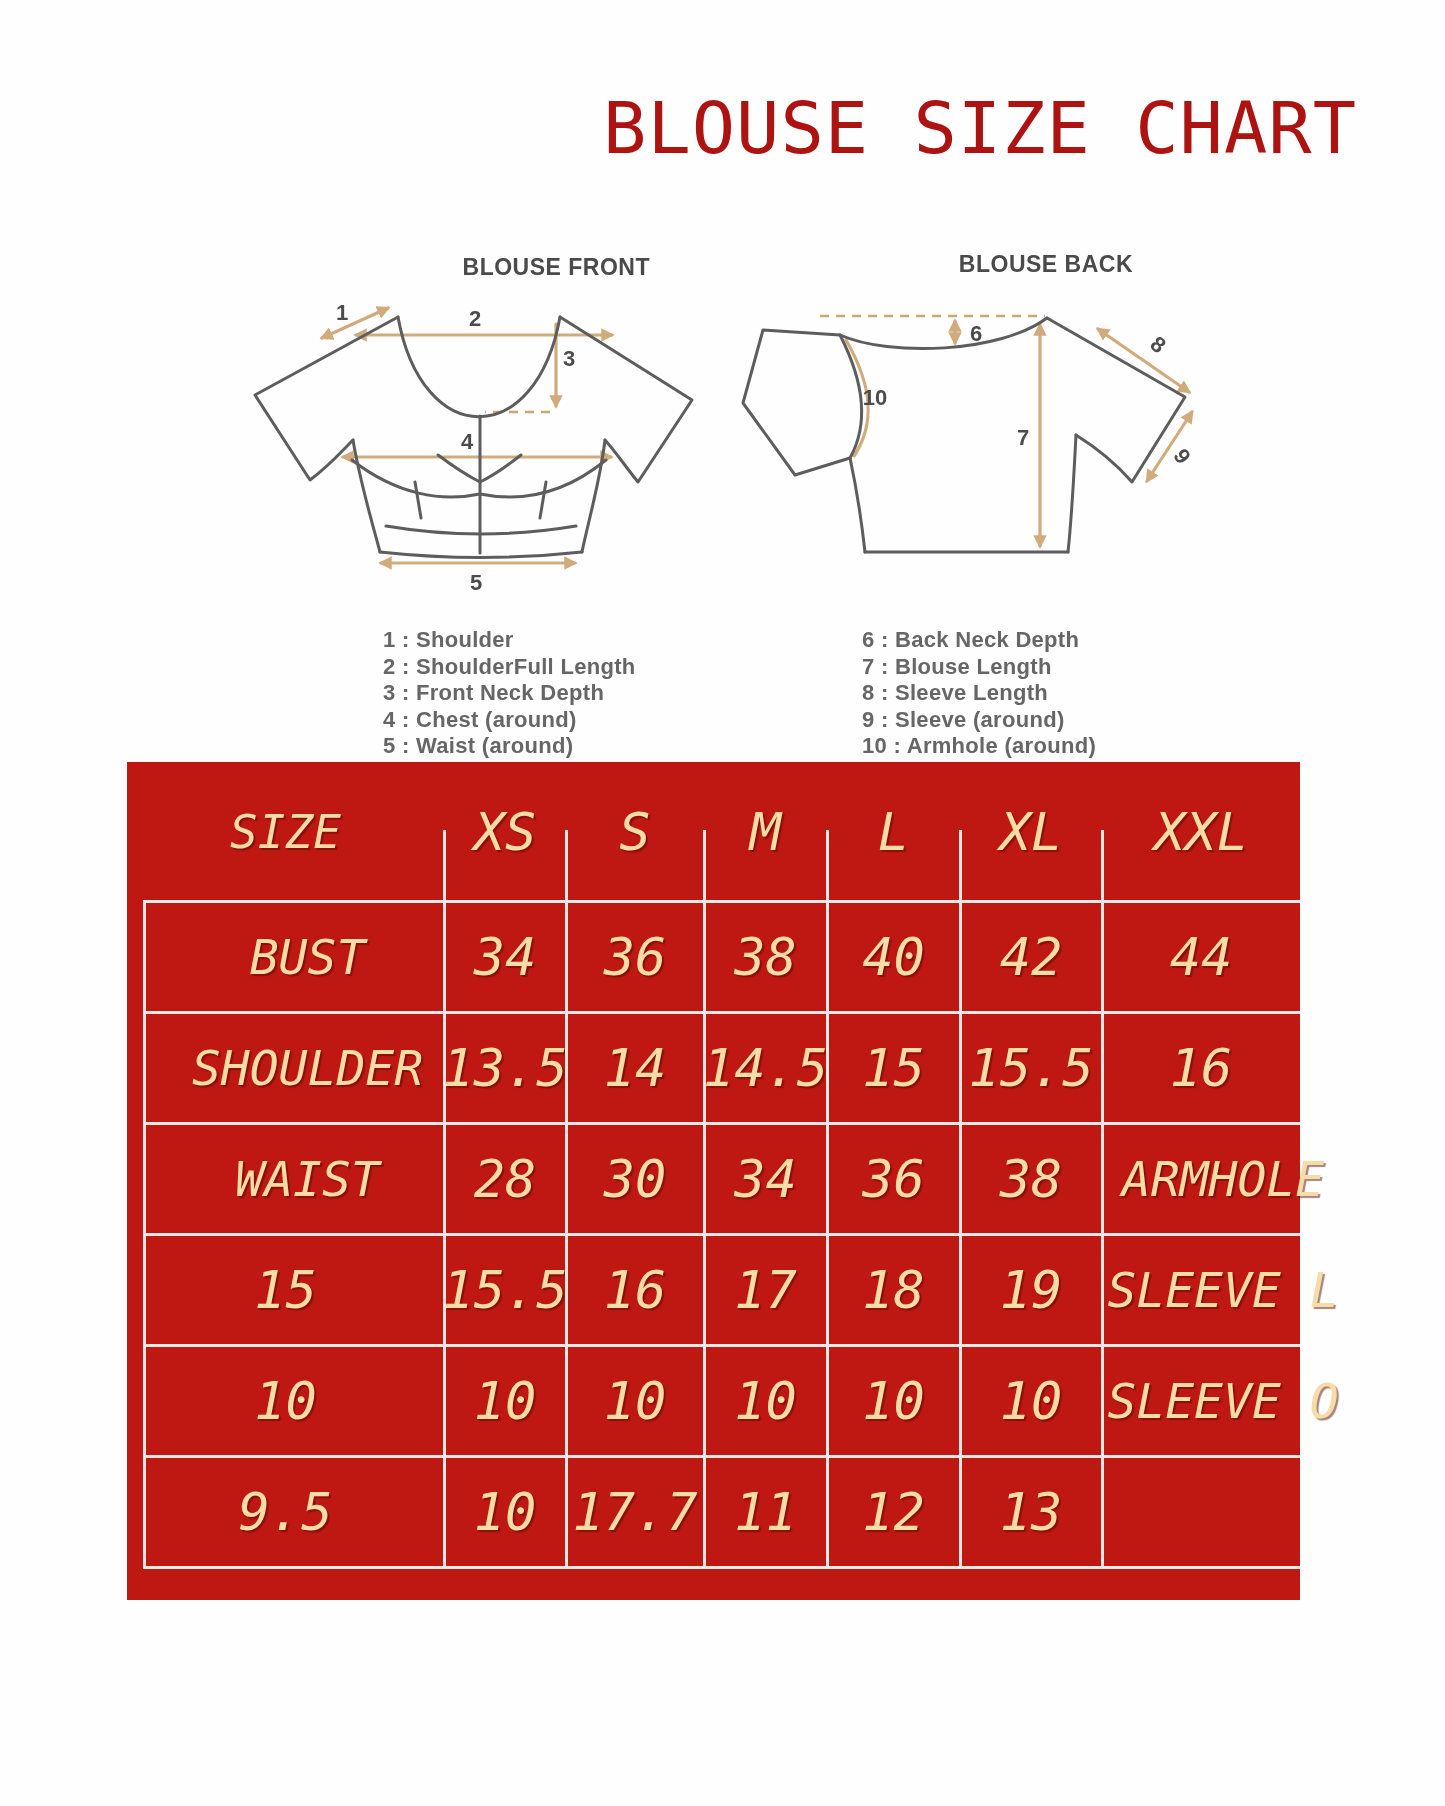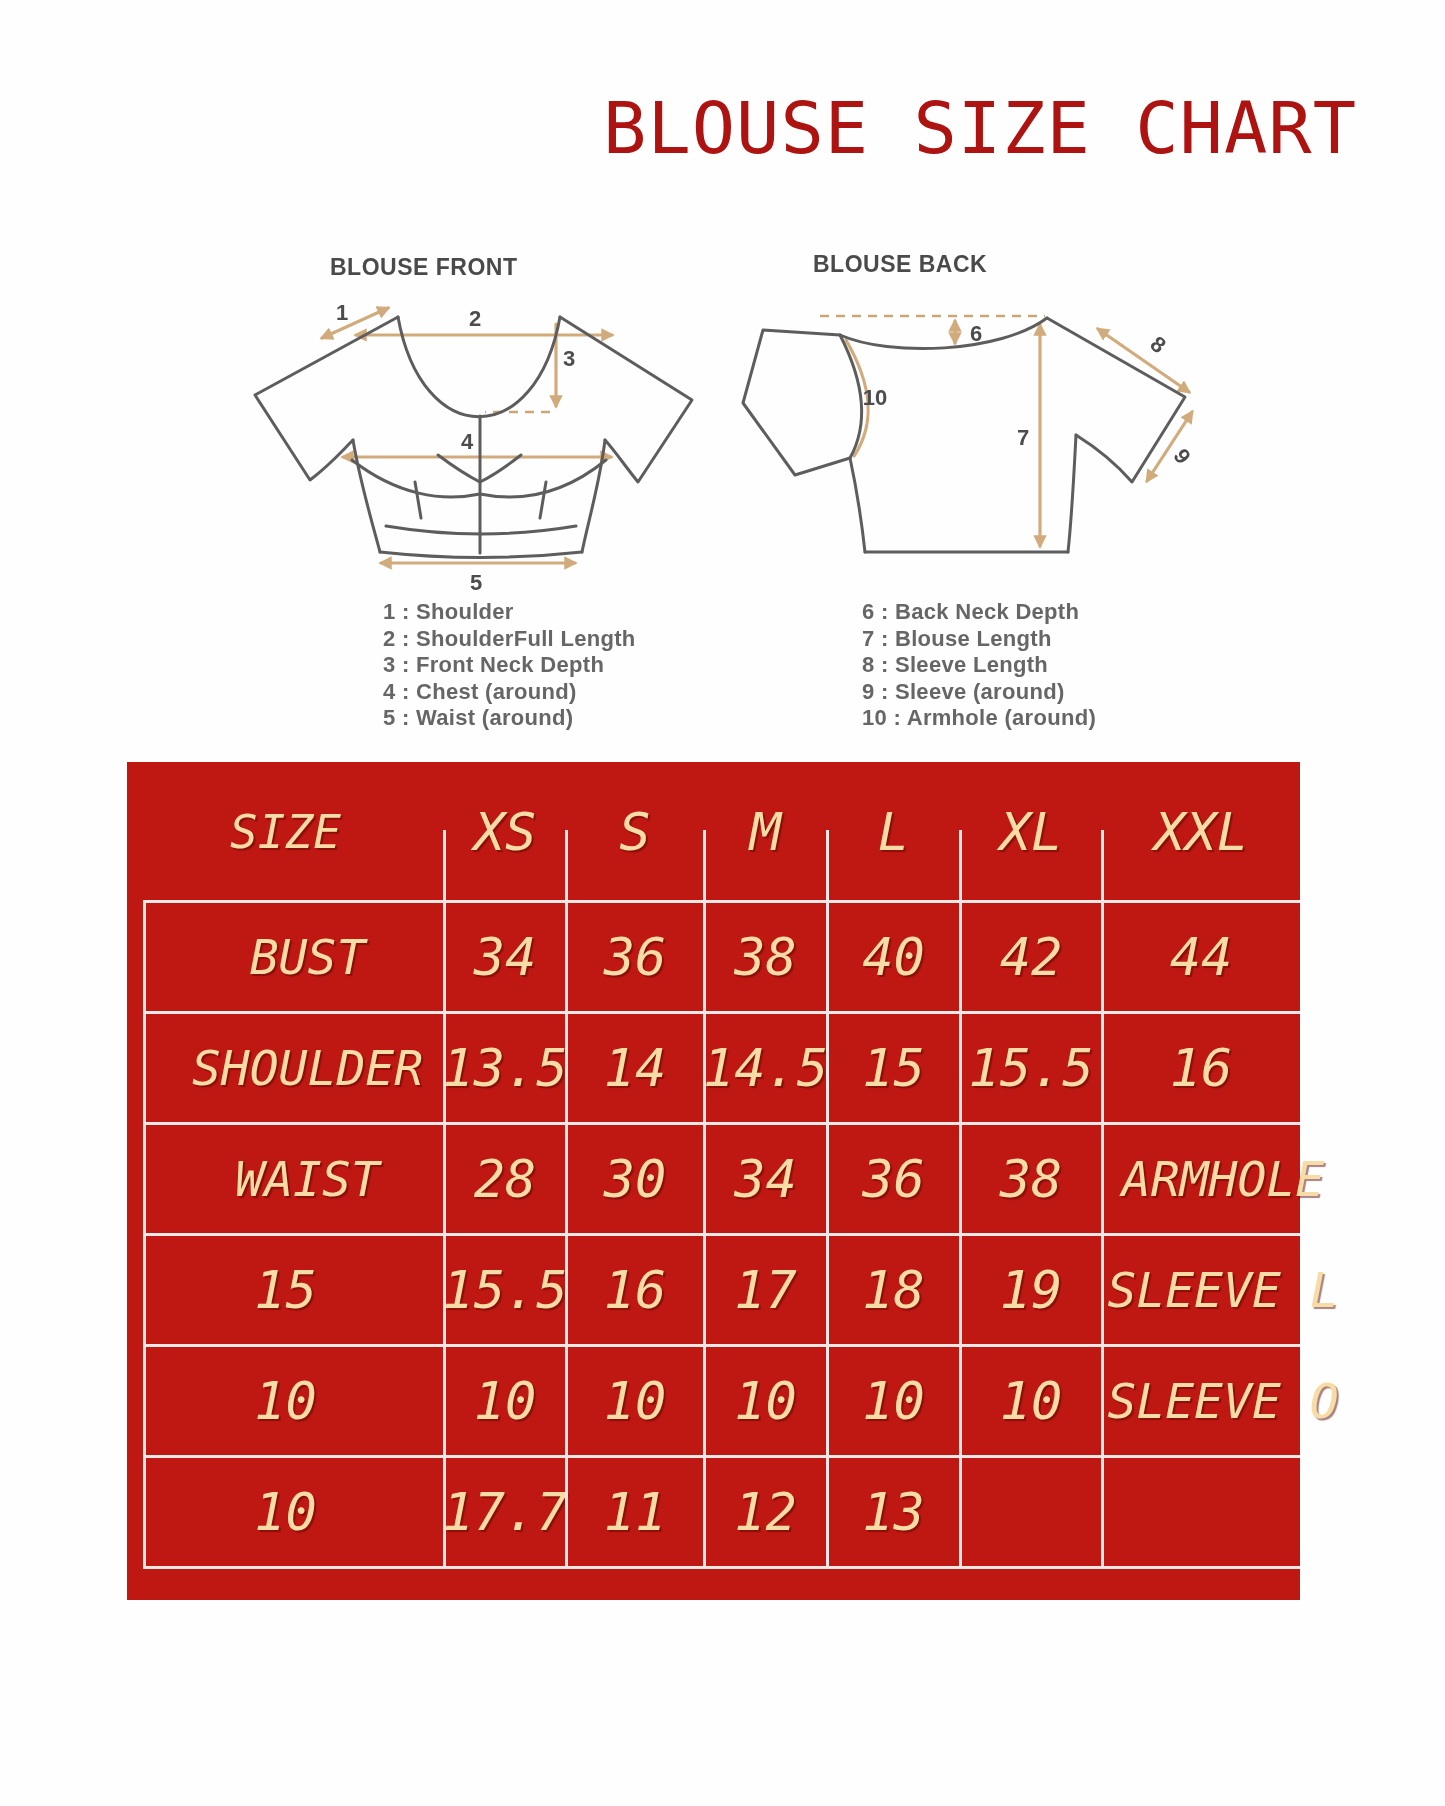--- a/index.html
+++ b/index.html
@@ -9,35 +9,35 @@
   }
   
   .page-title{
     position:absolute;left:0;top:86px;width:1357px;text-align:right;
     font-family:"DejaVu Sans Mono",monospace;font-size:72px;font-weight:normal;
     letter-spacing:1px;color:#ad1310;white-space:nowrap;
   }
   
   .diag-caption{
     position:absolute;font-size:23px;font-weight:bold;color:#4a4a4a;
-    letter-spacing:.5px;text-align:left;width:320px;white-space:nowrap;
+    letter-spacing:.5px;text-align:right;width:320px;white-space:nowrap;
   }
   .cap-front{left:330px;top:254px;}
   .cap-back{left:813px;top:251px;}
   .diag-svg{position:absolute;}
   .svg-front{left:210px;top:250px;width:490px;height:365px;}
   .svg-back{left:700px;top:245px;width:525px;height:375px;}
   .sketch{stroke:#5d5d5d;stroke-width:3;fill:none;stroke-linecap:round;stroke-linejoin:round;}
   .tan{stroke:#d2ab7c;stroke-width:3.2;fill:none;stroke-linecap:round;}
   .tan-dash{stroke:#c9a876;stroke-width:2.6;fill:none;stroke-dasharray:9 7;}
   .num{font-family:"Liberation Sans",sans-serif;font-size:22px;font-weight:bold;
        fill:#4c4c4c;text-anchor:middle;}
   .legend{
     position:absolute;font-size:22px;line-height:26.5px;font-weight:bold;
-    color:#666;letter-spacing:.3px;white-space:nowrap;
+    color:#666;letter-spacing:.3px;white-space:nowrap;margin-top:28px;
   }
   .legend-front{left:383px;top:599px;}
   .legend-back{left:862px;top:599px;}
   
   .table-wrap{
     position:absolute;left:127px;top:762px;width:1173px;height:838px;
     background:#bf1712;
   }
   .tbl-grid{
     position:absolute;left:0;top:0;width:1352px;height:805px;display:grid;
@@ -195,20 +195,21 @@
 
     <div class="cell c-rlabel">SLEEVE L</div>
     <div class="cell c-val">10</div>
     <div class="cell c-val">10</div>
     <div class="cell c-val">10</div>
     <div class="cell c-val">10</div>
     <div class="cell c-val">10</div>
     <div class="cell c-val">10</div>
 
     <div class="cell c-rlabel">SLEEVE O</div>
+    <div class="cell c-val">9.5</div>
     <div class="cell c-val">10</div>
     <div class="cell c-val">17.7</div>
     <div class="cell c-val">11</div>
     <div class="cell c-val">12</div>
     <div class="cell c-val">13</div>
   </div>
 
   <div class="vline" style="left:16px;top:139px;height:666px;"></div>
   <div class="vline" style="left:316px;top:68px;height:737px;"></div>
   <div class="vline" style="left:438px;top:68px;height:737px;"></div>

